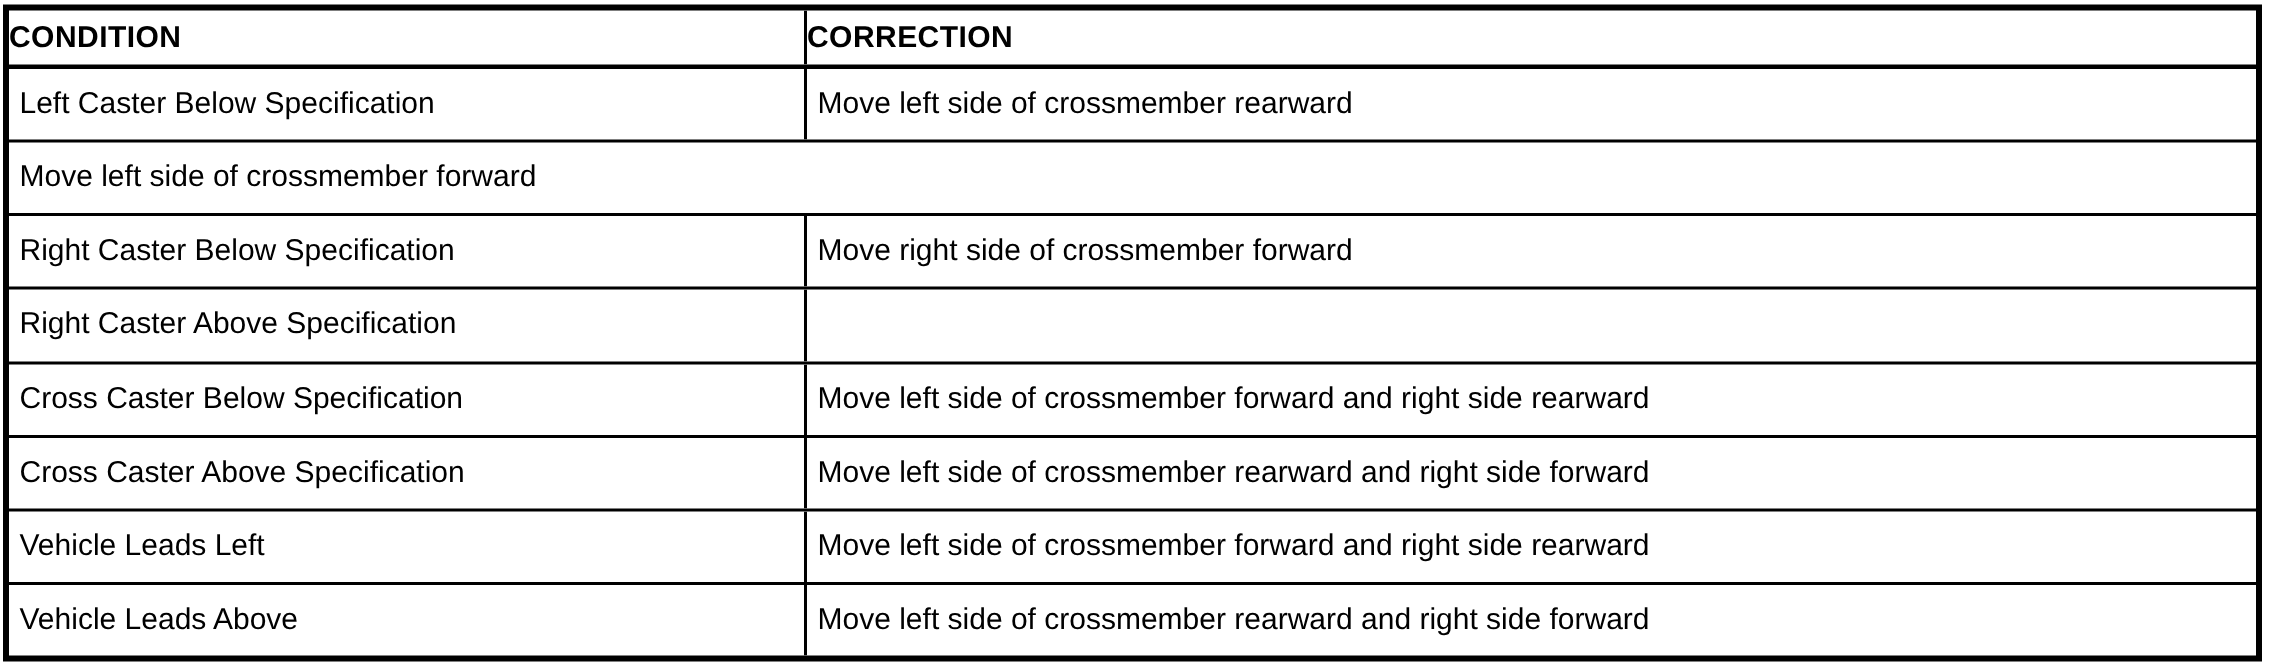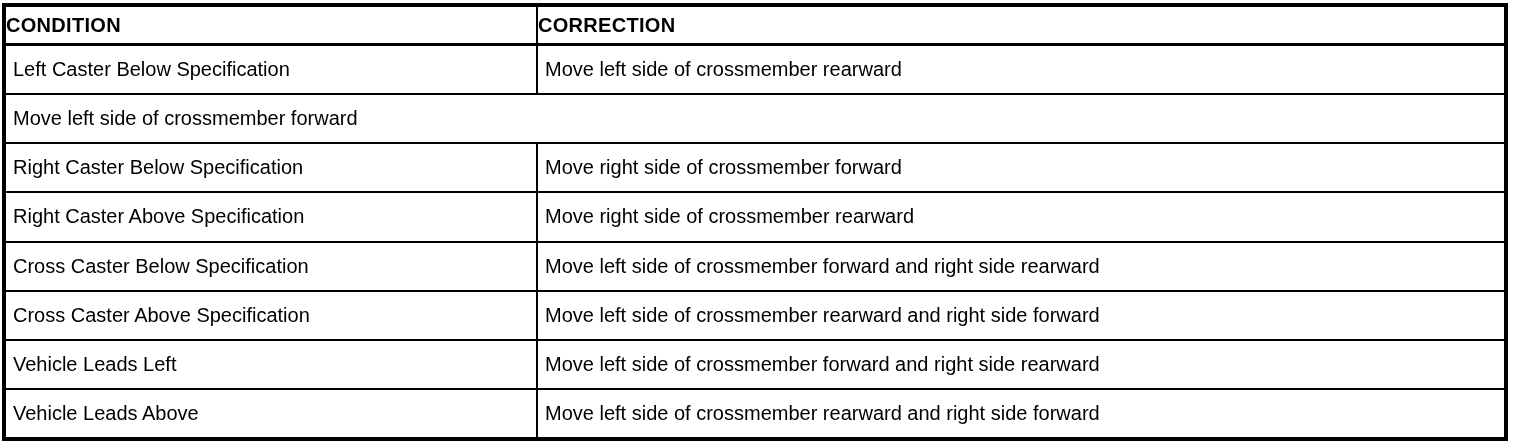--- a/index.html
+++ b/index.html
@@ -167,23 +167,20 @@
         </div>
         <div class="cell cell-correction">
           <span class="cell-text">Move right side of crossmember forward</span>
         </div>
       </div>
 
       <div class="data-row">
         <div class="cell cell-condition">
           <span class="cell-text">Right Caster Above Specification</span>
         </div>
-        <div class="cell cell-correction">
-          <span class="cell-text">Move right side of crossmember rearward</span>
-        </div>
       </div>
 
       <div class="data-row">
         <div class="cell cell-condition">
           <span class="cell-text">Cross Caster Below Specification</span>
         </div>
         <div class="cell cell-correction">
           <span class="cell-text">Move left side of crossmember forward and right side rearward</span>
         </div>
       </div>

